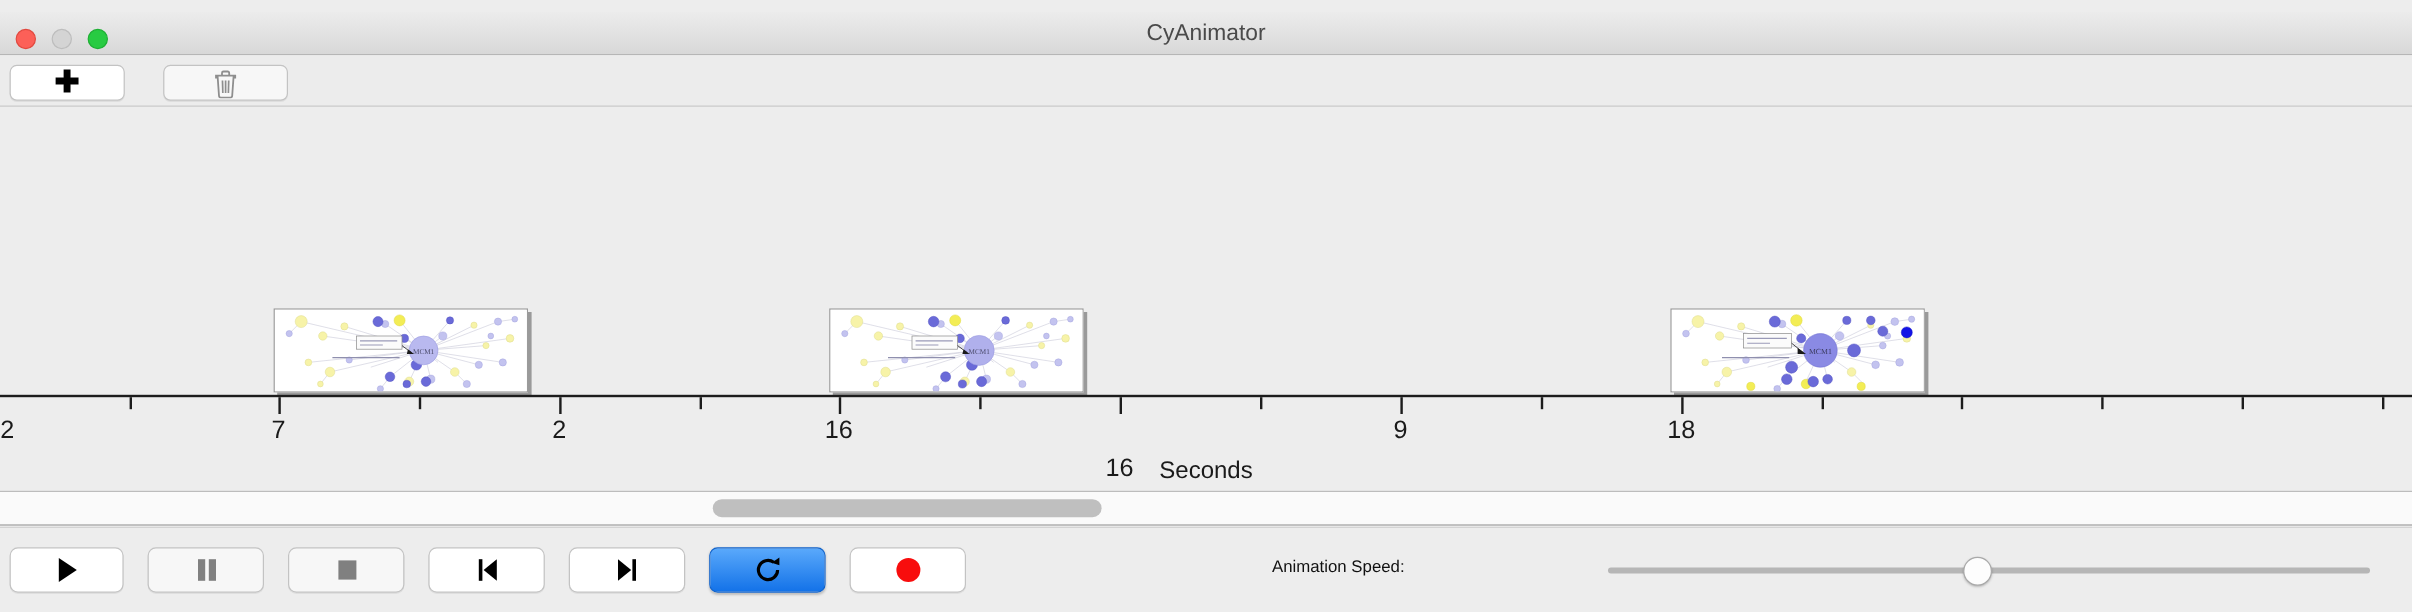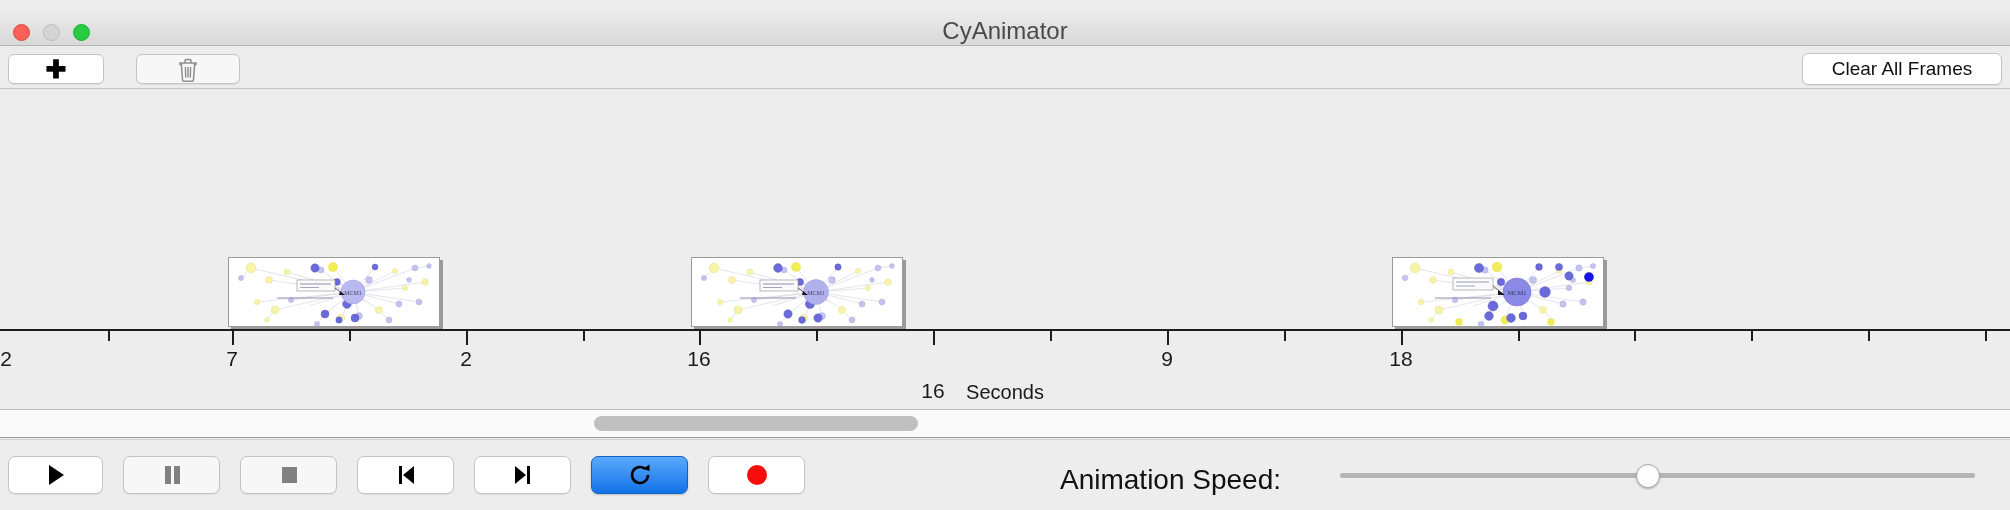--- a/index.html
+++ b/index.html
@@ -60,21 +60,21 @@
     top: 10px; left: 0;
     width: 2010px; height: 36px;
     background: linear-gradient(#ececec, #d8d8d8);
     border-bottom: 1px solid #b6b6b6;
   }
   .title-text {
     position: absolute;
     width: 100%;
     text-align: center;
     top: 7px;
-    font-size: 24px;
+    font-size: 19px;
     color: #4a4a4a;
     font-family: "Liberation Sans", sans-serif;
   }
   .traffic {
     position: absolute;
     top: 14px;
     width: 17px; height: 17px;
     border-radius: 50%;
   }
   .tl-close  { left: 13px;  background: #fc6058; border: 1px solid #e1493f; }
@@ -200,21 +200,21 @@
   .tbtn.disabled { background: #f7f7f7; }
   .tbtn.active {
     background: linear-gradient(#5aa9fb, #1372e8);
     border: 1px solid #1162c9;
     box-shadow: 0 1px 2px rgba(0,0,0,0.2);
   }
 
   .speed-label {
     position: absolute;
     top: 24px;
-    font-size: 28px;
+    font-size: 14px;
     color: #111;
     white-space: nowrap;
   }
   .slider-track {
     position: absolute;
     top: 33px;
     height: 5px;
     background: #b6b6b6;
     border-radius: 3px;
   }
@@ -254,23 +254,20 @@
         <svg width="22" height="25" viewBox="0 0 22 25">
           <path d="M3 6 h16 v1.6 h-1.4 l-1.1 15.2 a1.6 1.6 0 0 1 -1.6 1.5 h-7.8 a1.6 1.6 0 0 1 -1.6 -1.5 l-1.1 -15.2 h-1.4 z" fill="none" stroke="#8e8e8e" stroke-width="1.5"></path>
           <path d="M8 6 v-2.2 a1.2 1.2 0 0 1 1.2 -1.2 h3.6 a1.2 1.2 0 0 1 1.2 1.2 v2.2" fill="none" stroke="#8e8e8e" stroke-width="1.5"></path>
           <line x1="8.4" y1="10" x2="8.7" y2="20.5" stroke="#8e8e8e" stroke-width="1.4"></line>
           <line x1="11" y1="10" x2="11" y2="20.5" stroke="#8e8e8e" stroke-width="1.4"></line>
           <line x1="13.6" y1="10" x2="13.3" y2="20.5" stroke="#8e8e8e" stroke-width="1.4"></line>
         </svg>
       </span>
     </div>
 
-    <div class="btn btn-clear">
-      <span>Clear All Frames</span>
-    </div>
   </div>
 
   <div class="timeline">
 
     <div class="frame" style="left:228px;">
       <svg width="212" height="70" viewBox="0 0 212 70">
         <rect width="212" height="70" fill="#ffffff"></rect>
         <g stroke="#c9c9d8" stroke-width="0.5" fill="none">
           <path d="M124 34 L 22 10 M124 34 L 40 22 M124 34 L 58 14 M124 34 L 74 26 M124 34 L 92 12
                    M124 34 L 104 9  M124 34 L 146 9  M124 34 L 166 13 M124 34 L 186 10

